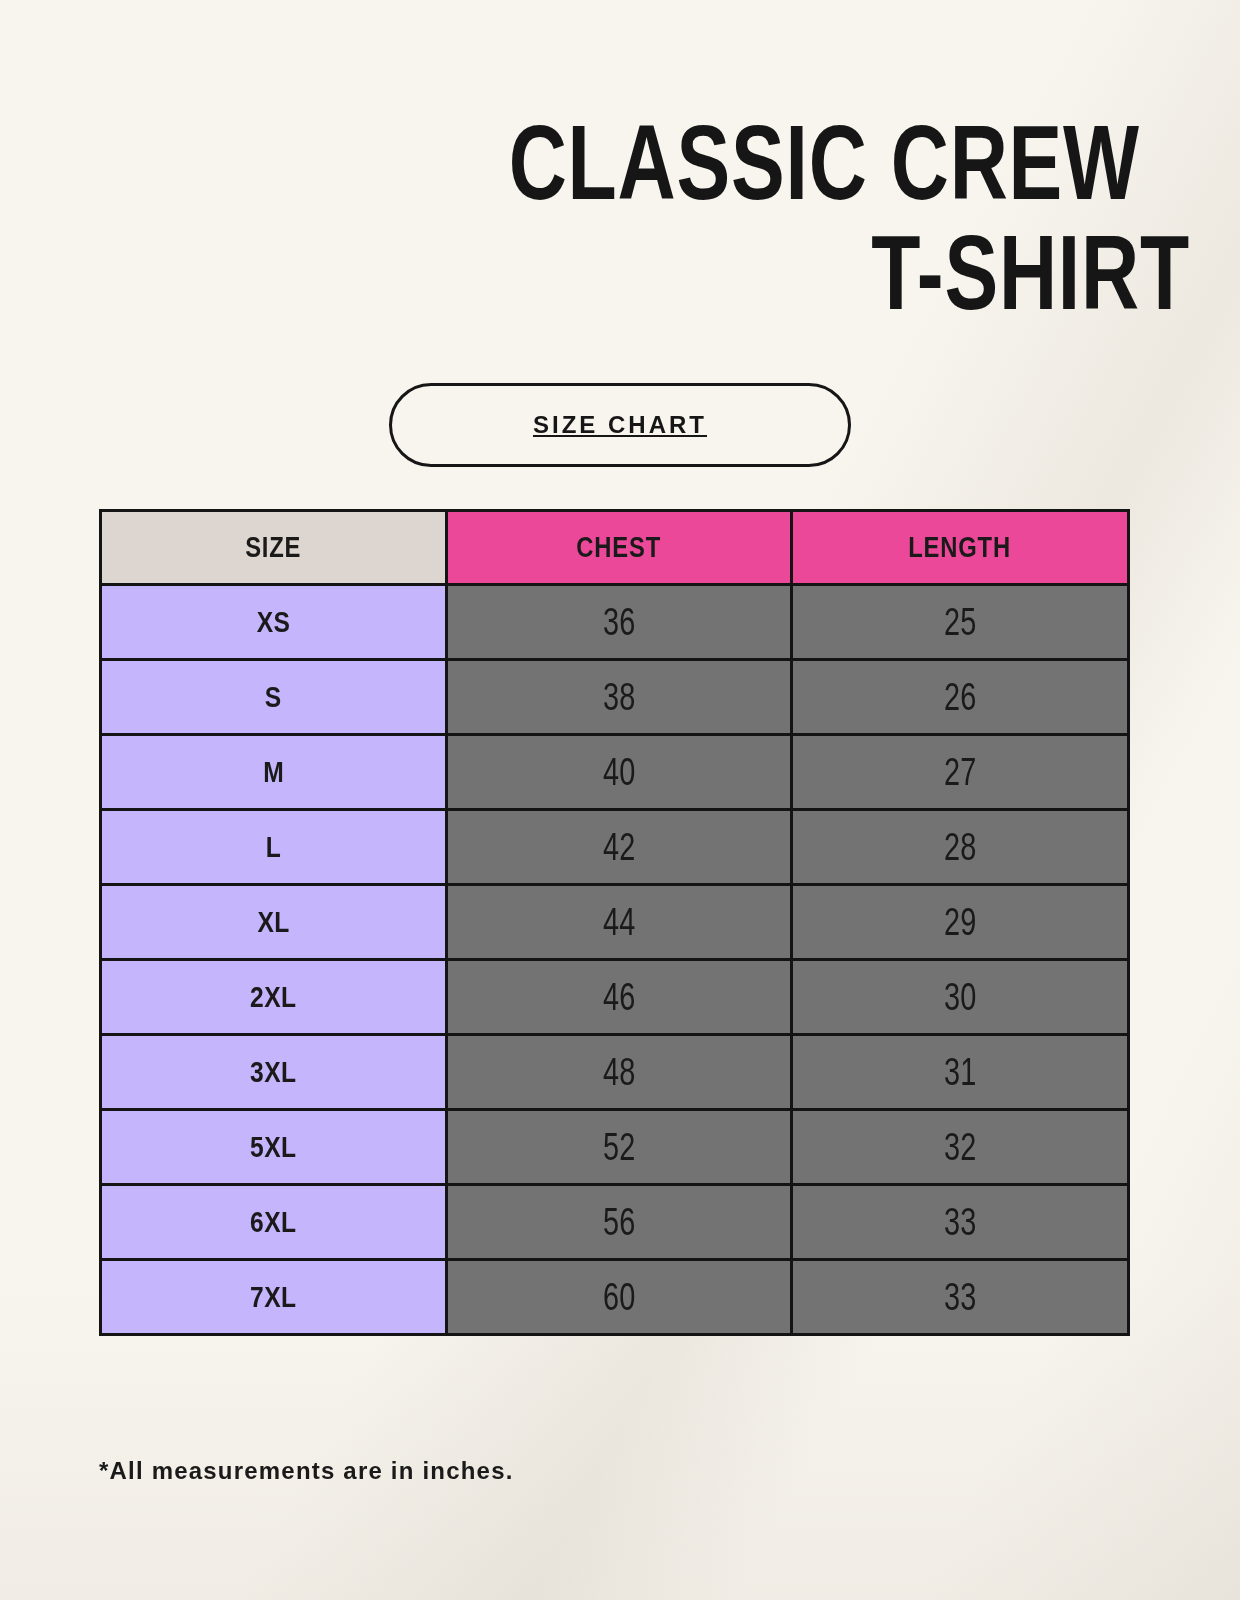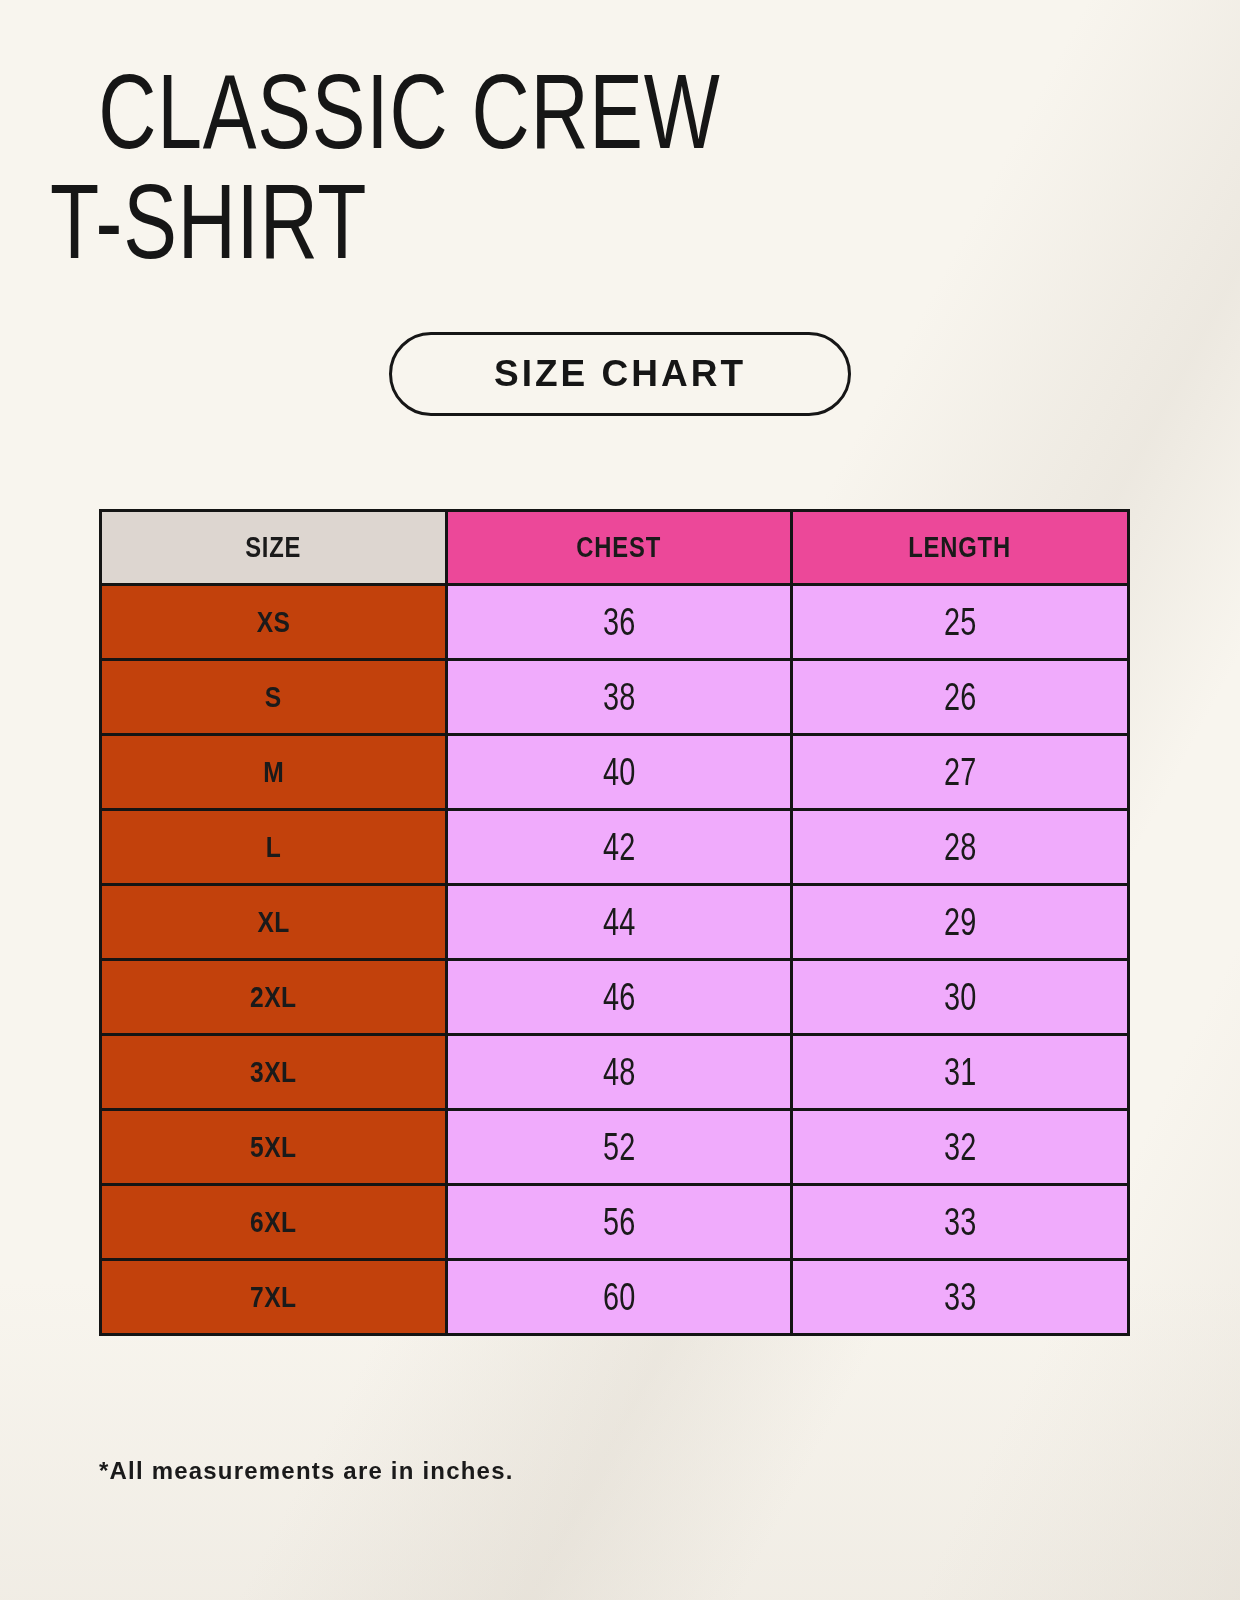--- a/index.html
+++ b/index.html
@@ -11,23 +11,23 @@
       linear-gradient(118deg, rgba(255,255,255,0) 52%, rgba(210,203,192,0.30) 66%, rgba(255,255,255,0) 76%),
       linear-gradient(296deg, rgba(210,203,192,0.28) 0%, rgba(255,255,255,0) 16%),
       linear-gradient(180deg, rgba(255,255,255,0) 80%, rgba(214,207,196,0.22) 100%),
       #f8f5ee;
     overflow: hidden;
     position: relative;
   }
 
   
   .title {
-    margin-top: 56px;
-    text-align: left;
-    font-weight: normal;
+    margin-top: 107px;
+    text-align: right;
+    font-weight: bold;
     font-size: 106px;
     line-height: 1.04;
     letter-spacing: 1px;
     color: #161616;
   }
   .title .cond-title {
     display: inline-block;
     transform: scaleX(0.76);
     transform-origin: 50% 50%;
     white-space: nowrap;
@@ -42,24 +42,25 @@
   .badge {
     width: 462px;
     height: 84px;
     border: 3px solid #161616;
     border-radius: 42px;
     background: transparent;
     display: flex;
     align-items: center;
     justify-content: center;
     font-weight: bold;
-    font-size: 37px;
+    font-size: 24px;
     letter-spacing: 3px;
     color: #161616;
     cursor: pointer;
+    text-decoration: underline;
   }
 
   
   .table-wrap {
     position: absolute;
     left: 99px;
     top: 509px;
     width: 1028px;
   }
   table.size-chart {
@@ -75,22 +76,22 @@
   }
   table.size-chart th { height: 74px; text-decoration: underline; }
   table.size-chart td { height: 75px; }
 
   col.c-size   { width: 346px; }
   col.c-chest  { width: 345px; }
   col.c-length { width: 337px; }
 
   th.size-head   { background: #ddd6d0; }
   th.measure-head{ background: #ec4899; }
-  td.size-cell   { background: #c2410c; }
-  td.value-cell  { background: #f0abfc; }
+  td.size-cell   { background: #c4b5fd; }
+  td.value-cell  { background: #737373; }
 
   .cond {
     display: inline-block;
     transform: scaleX(0.82);
     transform-origin: 50% 50%;
     white-space: nowrap;
   }
   .head-label {
     font-weight: bold;
     font-size: 29px;

